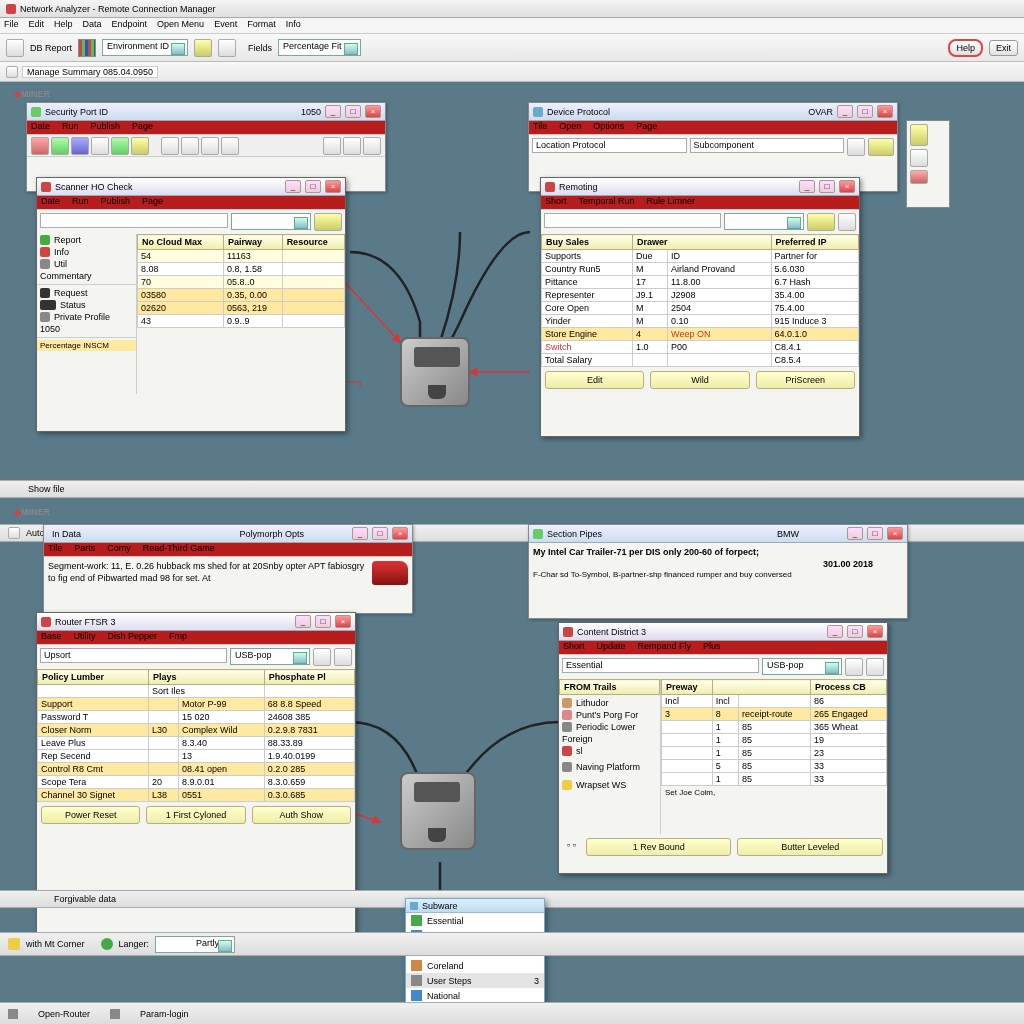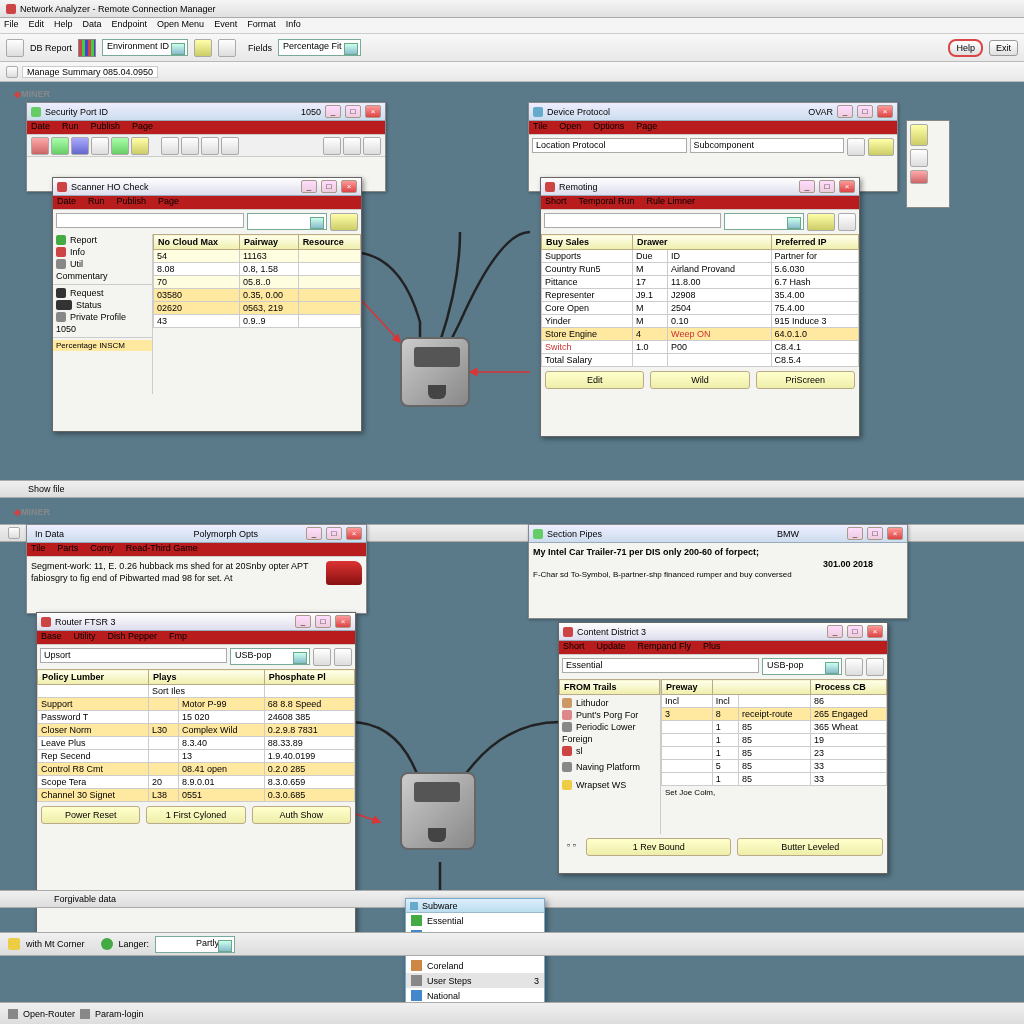--- a/index.html
+++ b/index.html
@@ -44,21 +44,21 @@
 .device{position:absolute;width:70px;height:70px;background:linear-gradient(135deg,#ccc,#888);border:2px solid #666;border-radius:8px;}
 .device::before{content:"";position:absolute;top:8px;left:12px;width:46px;height:20px;background:#555;border-radius:3px;}
 .device::after{content:"";position:absolute;bottom:6px;left:26px;width:18px;height:14px;background:#444;border-radius:0 0 6px 6px;}
 svg.wires{position:absolute;top:0;left:0;width:100%;height:100%;pointer-events:none;}
 .hsplit{position:absolute;left:0;right:0;height:18px;background:linear-gradient(#f0f0f0,#ddd);border-top:1px solid #aaa;border-bottom:1px solid #aaa;display:flex;align-items:center;padding:0 8px;gap:6px;}
 .car-img{width:36px;height:24px;background:linear-gradient(#d33,#811);border-radius:4px 8px 3px 3px;display:inline-block;}
 .popup{position:absolute;background:#fff;border:1px solid #7ac;box-shadow:2px 2px 6px rgba(0,0,0,.4);width:140px;}
 .popup-tb{background:linear-gradient(#def,#bde);height:14px;padding:0 4px;border-bottom:1px solid #9bc;font-size:8px;display:flex;align-items:center;}
 .popup-item{display:flex;align-items:center;gap:5px;padding:2px 5px;font-size:8px;}
 .popup-item .picn{width:11px;height:11px;}
-.statusbar{position:absolute;bottom:0;left:0;right:0;height:22px;background:linear-gradient(#f0f0f0,#ddd);border-top:1px solid #aaa;display:flex;align-items:center;padding:0 8px;gap:5px;font-size:8px;}
+.statusbar{position:absolute;bottom:0;left:0;right:0;height:22px;background:linear-gradient(#f0f0f0,#ddd);border-top:1px solid #aaa;display:flex;align-items:center;padding:0 8px;gap:20px;font-size:8px;}
 .field{background:#fff;border:1px solid #aaa;padding:1px 3px;height:15px;}
 </style>
 </head>
 <body>
 
 <div class="titlebar">
   <span class="ticon"></span>
   <span>Network Analyzer - Remote Connection Manager</span>
 </div>
 
@@ -144,21 +144,21 @@
     <span class="ticon-btn"></span>
     <span class="ticon-btn"></span>
     <span class="ticon-btn"></span>
     <span style="flex:1"></span>
     <span class="ticon-btn"></span>
     <span class="ticon-btn"></span>
     <span class="ticon-btn"></span>
   </div>
 </div>
 
-<div class="subwin" style="top:95px;left:36px;width:310px;height:255px;margin-left:16px;">
+<div class="subwin" style="top:95px;left:36px;width:310px;height:255px;">
   <div class="subwin-tb">
     <span class="sicon"></span>
     <span>Scanner HO Check</span>
     <span class="spacer" style="flex:1"></span>
     <span class="wbtn">_</span>
     <span class="wbtn">□</span>
     <span class="wbtn close">×</span>
   </div>
   <div class="panel-menu">
     <span>Date</span>
@@ -376,21 +376,21 @@
   <span class="ticon-btn" style="width:12px;height:12px;"></span>
   <span>Automatic files</span>
 </div>
 <div class="hsplit" style="top:398px;">
   <span style="width:14px;"></span>
   <span>Show file</span>
 </div>
 
 <div class="brand" style="top:422px;left:14px;"><span class="r">◆</span><span>MINER</span></div>
 
-<div class="panel" style="top:442px;left:26px;width:341px;height:90px;">
+<div class="panel" style="top:442px;left:43px;width:370px;height:90px;">
   <div class="panel-tb">
     <span class="sicon"></span>
     <span>In Data</span>
     <span class="spacer"></span>
     <span>Polymorph Opts</span>
     <span style="width:40px;"></span>
     <span class="wbtn">_</span>
     <span class="wbtn">□</span>
     <span class="wbtn close">×</span>
   </div>

